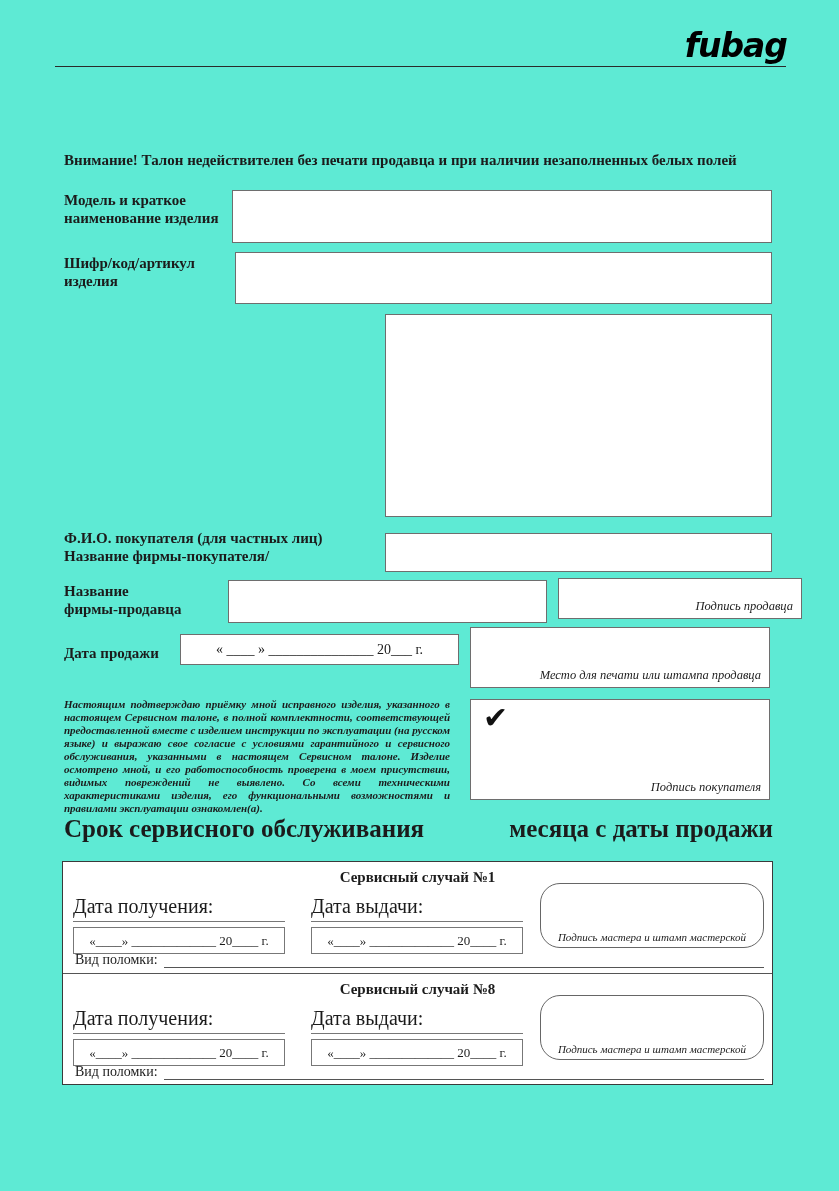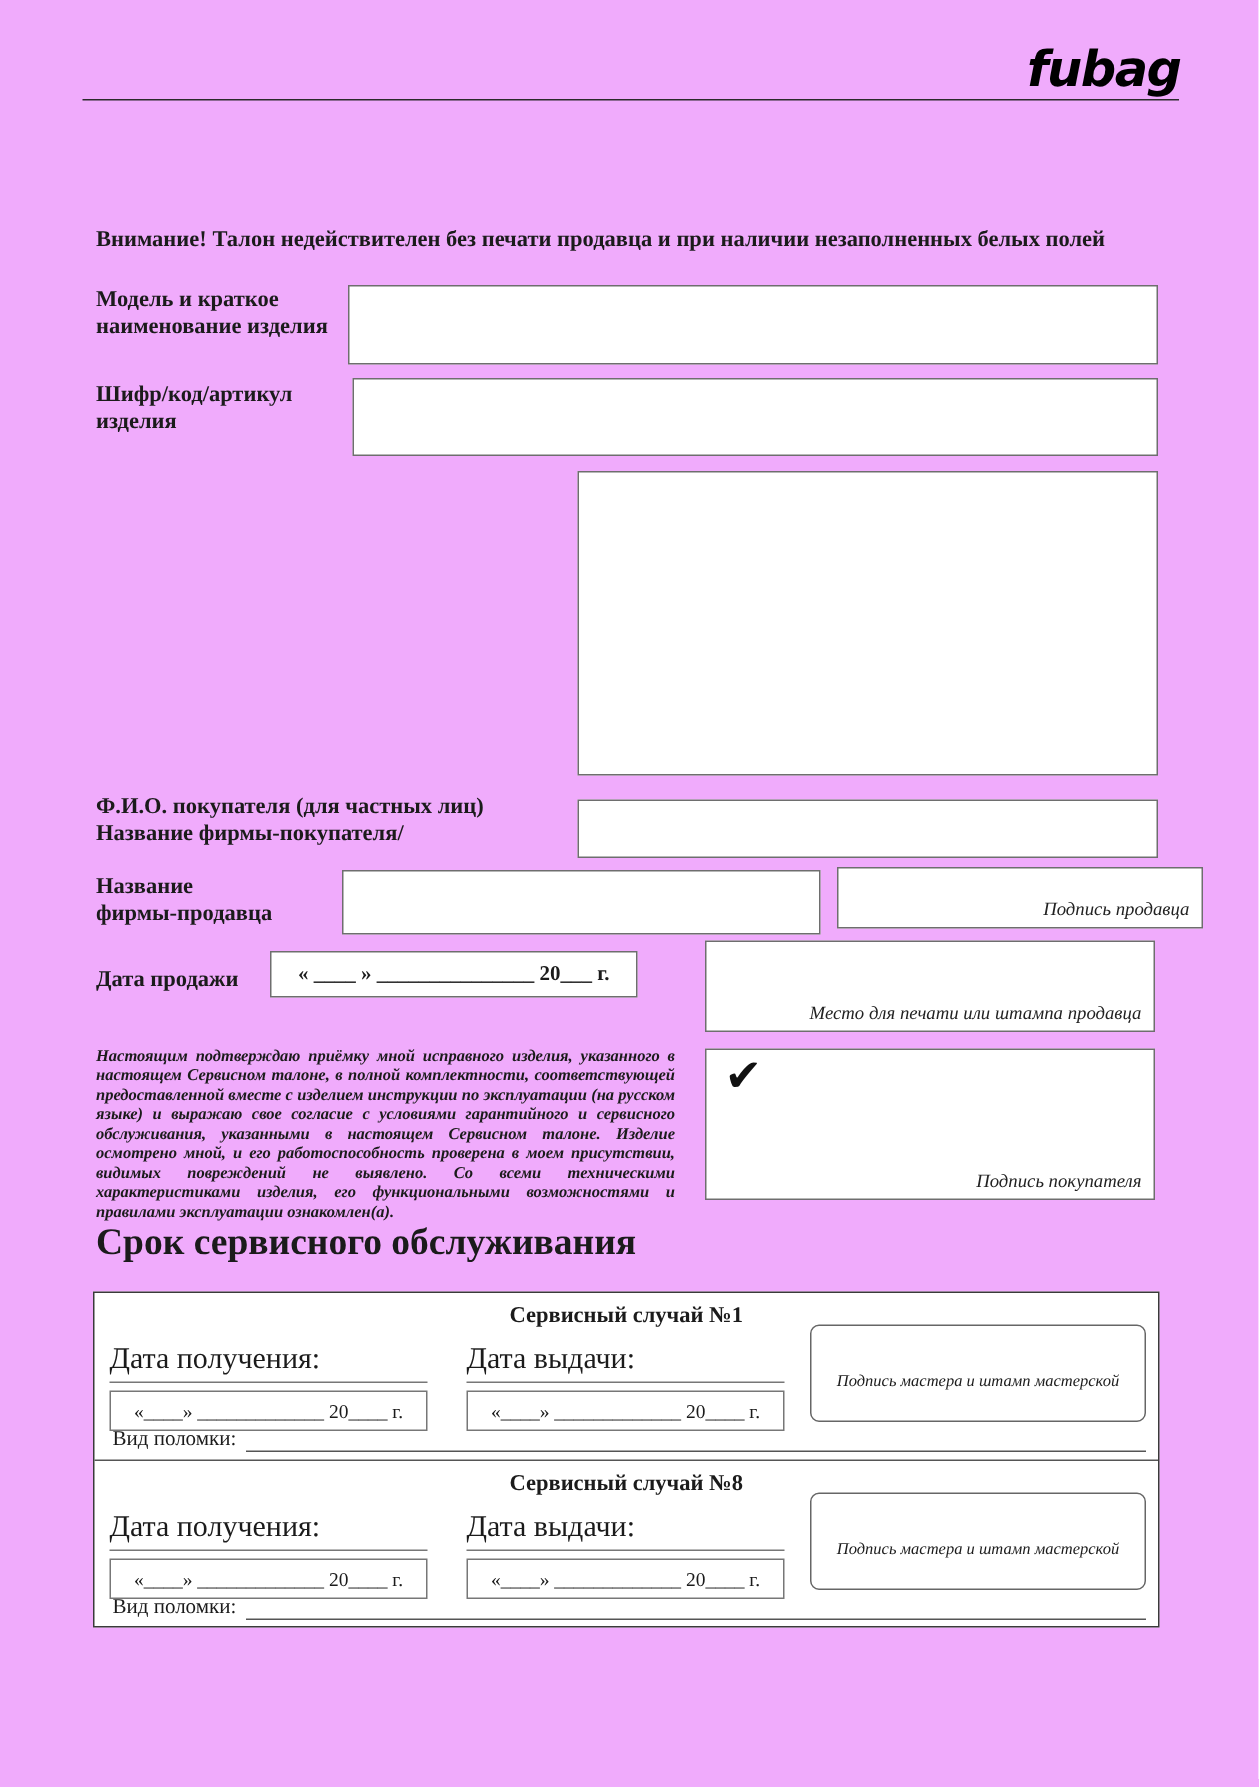--- a/index.html
+++ b/index.html
@@ -1,16 +1,16 @@
 <!DOCTYPE html>
 <html><head>
 <meta charset="utf-8">
 <style>
   html,body{margin:0;padding:0;background:#ffffff;}
-  .page{position:relative;width:839px;height:1191px;background:#f0abfc;
+  .page{position:relative;width:839px;height:1191px;background:#5eead4;
         font-family:"Liberation Serif",serif;color:#1b1b1b;overflow:hidden;margin:0 auto;}
   .box{position:absolute;border:1px solid #6e6e6e;background:#fff;}
   .lbl{position:absolute;font-weight:bold;font-size:15px;line-height:1.18;}
   .logo{position:absolute;top:26px;right:52px;font-family:"DejaVu Sans",sans-serif;
         font-weight:bold;font-style:italic;font-size:33px;letter-spacing:-1px;color:#000;}
   .rule{position:absolute;top:66px;left:55px;width:731px;border-top:1.6px solid #2a2a2a;}
   .warning{position:absolute;top:152px;left:64px;width:720px;font-weight:bold;font-size:15px;}
   .sig-text{font-style:italic;font-size:12.5px;color:#222;}
   .fill-right{display:flex;align-items:flex-end;justify-content:flex-end;padding:0 8px 4px 8px;box-sizing:border-box;}
   .date-text{display:flex;align-items:center;justify-content:center;font-size:14px;box-sizing:border-box;}
@@ -23,22 +23,22 @@
   .svc-table{position:absolute;top:861px;left:62px;width:711px;height:224px;border:1.4px solid #3a3a3a;
              background:#fff;box-sizing:border-box;}
   .svc-case{position:relative;width:100%;height:111px;box-sizing:border-box;}
   .svc-case + .svc-case{border-top:1px solid #555;}
   .case-title{position:absolute;top:7px;left:0;width:100%;text-align:center;font-weight:bold;font-size:15px;}
   .case-col{position:absolute;top:33px;width:212px;}
   .case-label{font-size:20px;border-bottom:1px solid #777;padding-bottom:3px;}
   .date-box{margin-top:5px;border:1px solid #777;height:25px;font-size:13px;
             display:flex;align-items:center;justify-content:center;}
   .master-box{position:absolute;top:21px;right:8px;width:224px;height:65px;border:1px solid #666;
-              border-radius:6px;display:flex;align-items:flex-end;justify-content:center;
-              padding-bottom:20px;box-sizing:border-box;font-style:italic;font-size:11px;}
+              border-radius:20px;display:flex;align-items:flex-end;justify-content:center;
+              padding-bottom:4px;box-sizing:border-box;font-style:italic;font-size:11px;}
   .breakdown{position:absolute;left:12px;right:8px;top:90px;display:flex;align-items:center;font-size:14px;}
   .bline{flex:1;border-bottom:1px solid #555;margin-left:6px;height:15px;}
 </style>
 </head>
 <body>
 
 <div class="page">
 
   <div class="logo">fubag</div>
   <div class="rule"></div>
@@ -68,34 +68,35 @@
   <div class="lbl" style="top:583px;left:64px;width:160px;">
     <span style="display:block">Название</span>
     <span style="display:block">фирмы-продавца</span>
   </div>
   <div class="box" style="top:580px;left:228px;width:317px;height:41px;"></div>
   <div class="box fill-right" style="top:578px;left:558px;width:244px;height:41px;">
     <span class="sig-text">Подпись продавца</span>
   </div>
 
   <div class="lbl" style="top:645px;left:64px;width:160px;">Дата продажи</div>
-  <div class="box date-text" style="top:634px;left:180px;width:245px;height:31px;font-weight:bold;">« ____ » _______________ 20___ г.</div>
+  <div class="box date-text" style="top:634px;left:180px;width:279px;height:31px;">« ____ » _______________ 20___ г.</div>
 
   <div class="box fill-right" style="top:627px;left:470px;width:300px;height:61px;">
     <span class="sig-text">Место для печати или штампа продавца</span>
   </div>
 
   <div class="agreement">Настоящим подтверждаю приёмку мной исправного изделия, указанного в настоящем Сервисном талоне, в полной комплектности, соответствующей предоставленной вместе с изделием инструкции по эксплуатации (на русском языке) и выражаю свое согласие с условиями гарантийного и сервисного обслуживания, указанными в настоящем Сервисном талоне. Изделие осмотрено мной, и его работоспособность проверена в моем присутствии, видимых повреждений не выявлено. Со всеми техническими характеристиками изделия, его функциональными возможностями и правилами эксплуатации ознакомлен(а).</div>
 
   <div class="box fill-right" style="top:699px;left:470px;width:300px;height:101px;">
     <span class="check">✔</span>
     <span class="sig-text">Подпись покупателя</span>
   </div>
 
   <div class="term-left">Срок сервисного обслуживания</div>
+  <div class="term-right">месяца с даты продажи</div>
 
   <div class="svc-table">
 
     <div class="svc-case">
       <div class="case-title">Сервисный случай №1</div>
       <div class="case-col" style="left:10px;">
         <div class="case-label">Дата получения:</div>
         <div class="date-box">«____» _____________ 20____ г.</div>
       </div>
       <div class="case-col" style="left:248px;">

